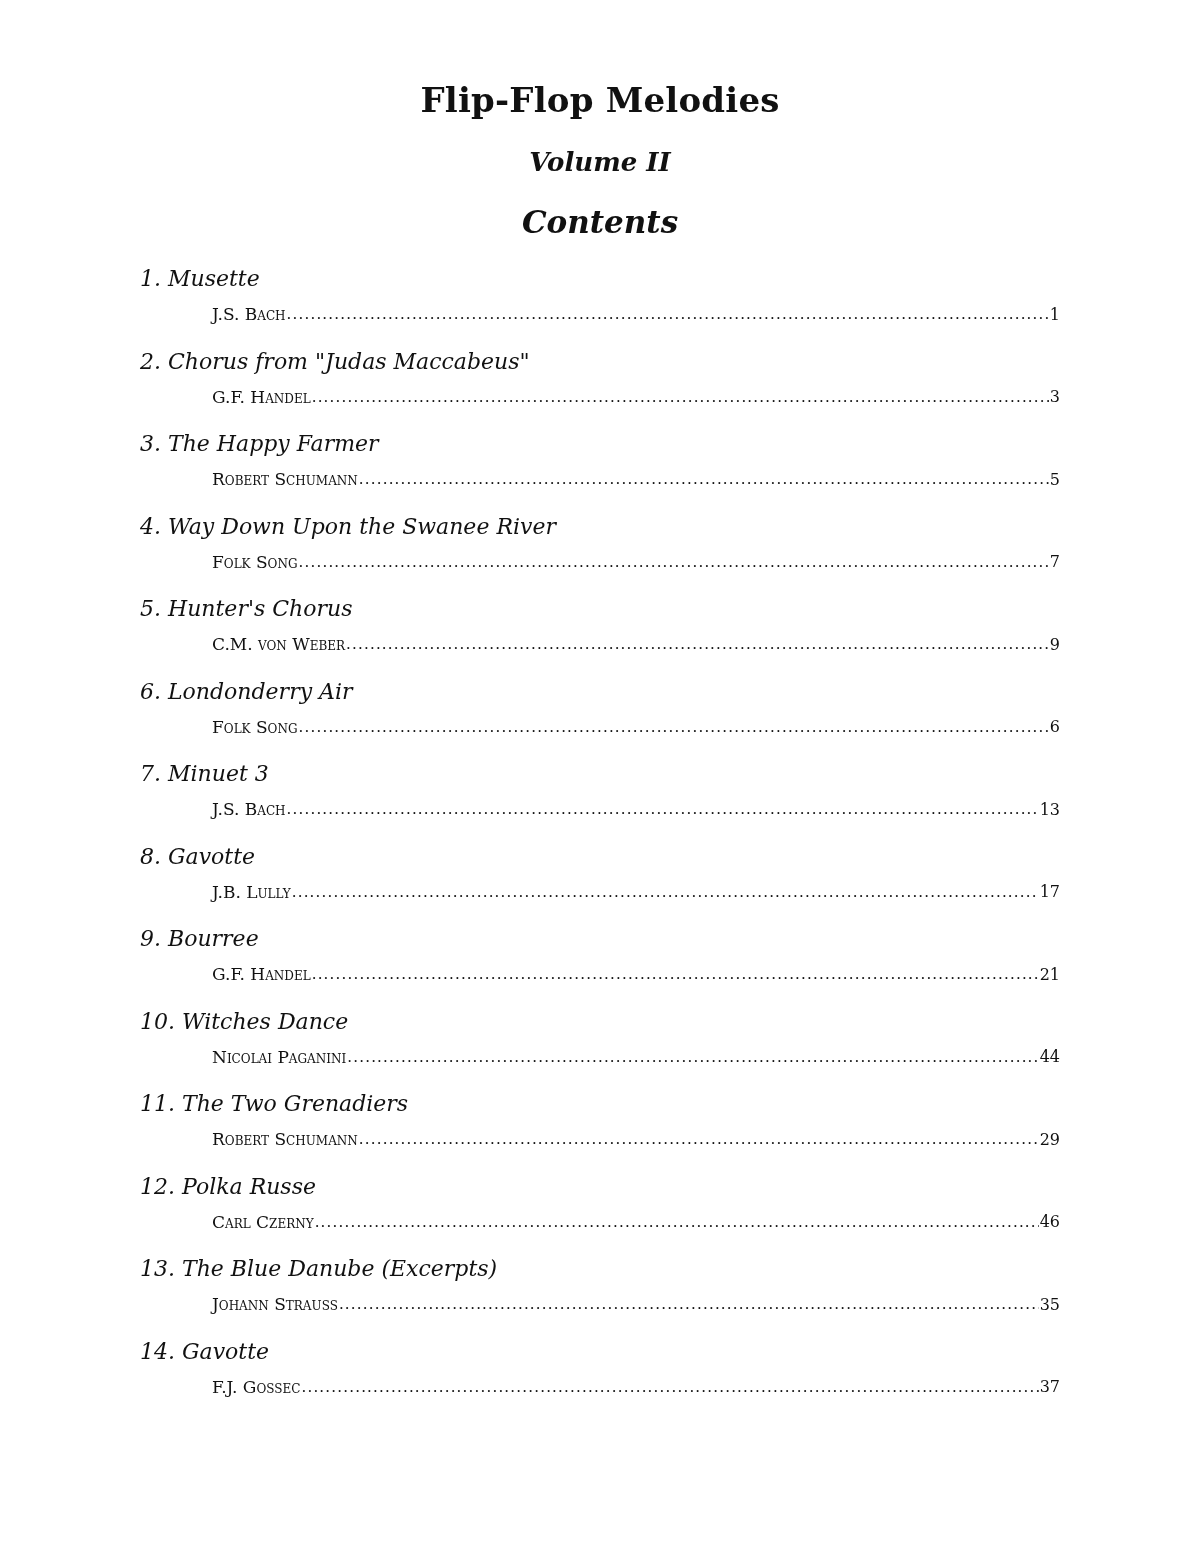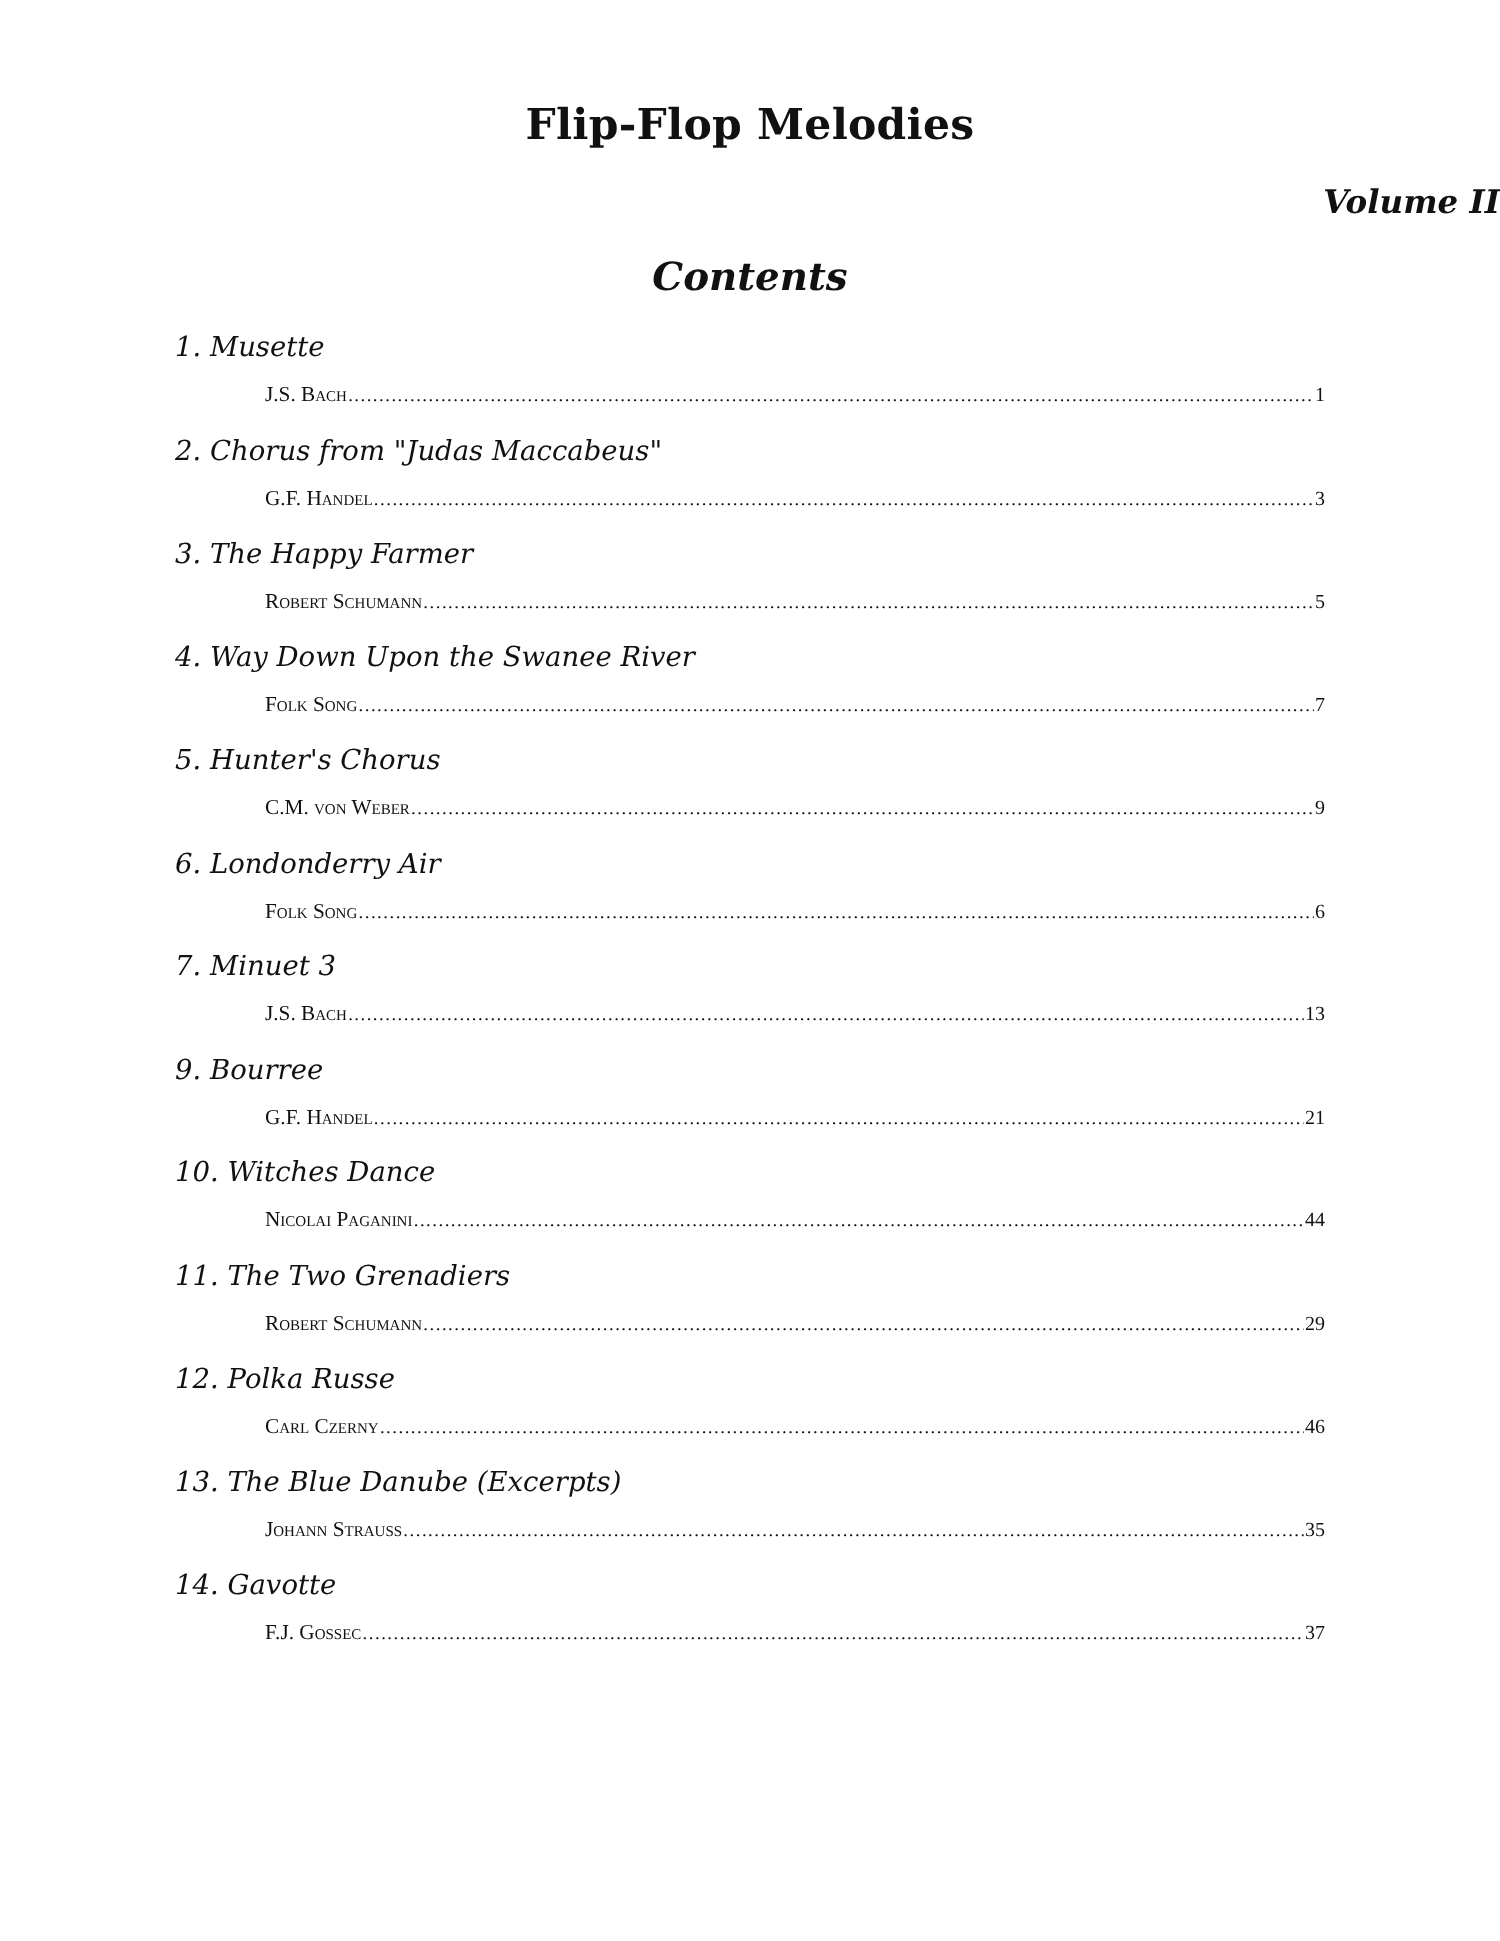--- a/index.html
+++ b/index.html
@@ -30,21 +30,21 @@
       font-size: 34px;
       font-weight: bold;
       letter-spacing: 0.2px;
       margin: 0;
     }
     .subtitle {
       position: absolute;
       top: 147px;
       left: 0;
       width: 1200px;
-      text-align: right;
+      text-align: center;
       font-size: 26px;
       font-weight: bold;
       font-style: italic;
       margin: 0;
     }
     .contents-heading {
       position: absolute;
       top: 204px;
       left: 0;
       width: 1200px;
@@ -73,23 +73,22 @@
       white-space: nowrap;
       line-height: 34px;
     }
     .entry-line {
       position: absolute;
       top: 40px;
       left: 72px;
       right: 0;
       height: 24px;
       display: flex;
-      align-items: flex-end;
+      align-items: center;
       font-size: 16px;
-      font-family: Liberation Serif, serif;
     }
     .composer {
       white-space: nowrap;
       font-variant: small-caps;
       font-size: 17px;
     }
     .leader {
       flex: 1;
       overflow: hidden;
       white-space: nowrap;
@@ -171,20 +170,28 @@
 
     <div class="entry">
       <div class="entry-title"><span>7.</span> <span>Minuet 3</span></div>
       <div class="entry-line">
         <span class="composer">J.S. Bach</span>
         <span class="leader"></span>
         <span class="page-num">13</span>
       </div>
     </div>
 
+    <div class="entry">
+      <div class="entry-title"><span>8.</span> <span>Gavotte</span></div>
+      <div class="entry-line">
+        <span class="composer">J.B. Lully</span>
+        <span class="leader"></span>
+        <span class="page-num">17</span>
+      </div>
+    </div>
 
     <div class="entry">
       <div class="entry-title"><span>9.</span> <span>Bourree</span></div>
       <div class="entry-line">
         <span class="composer">G.F. Handel</span>
         <span class="leader"></span>
         <span class="page-num">21</span>
       </div>
     </div>
 

